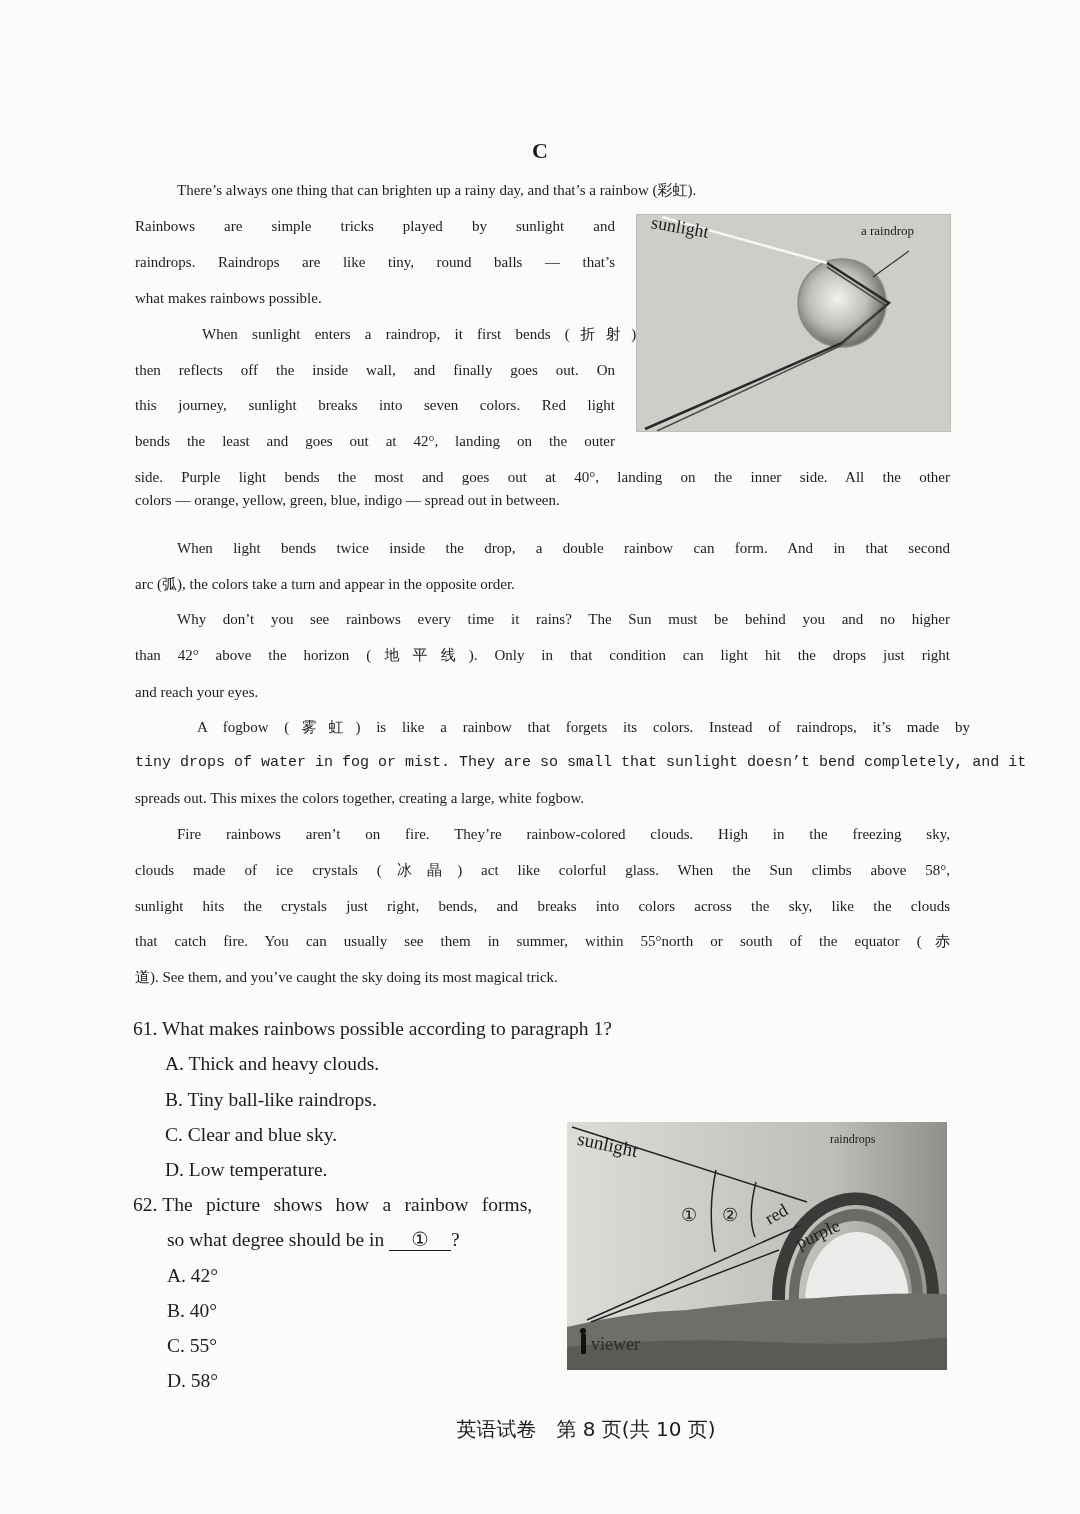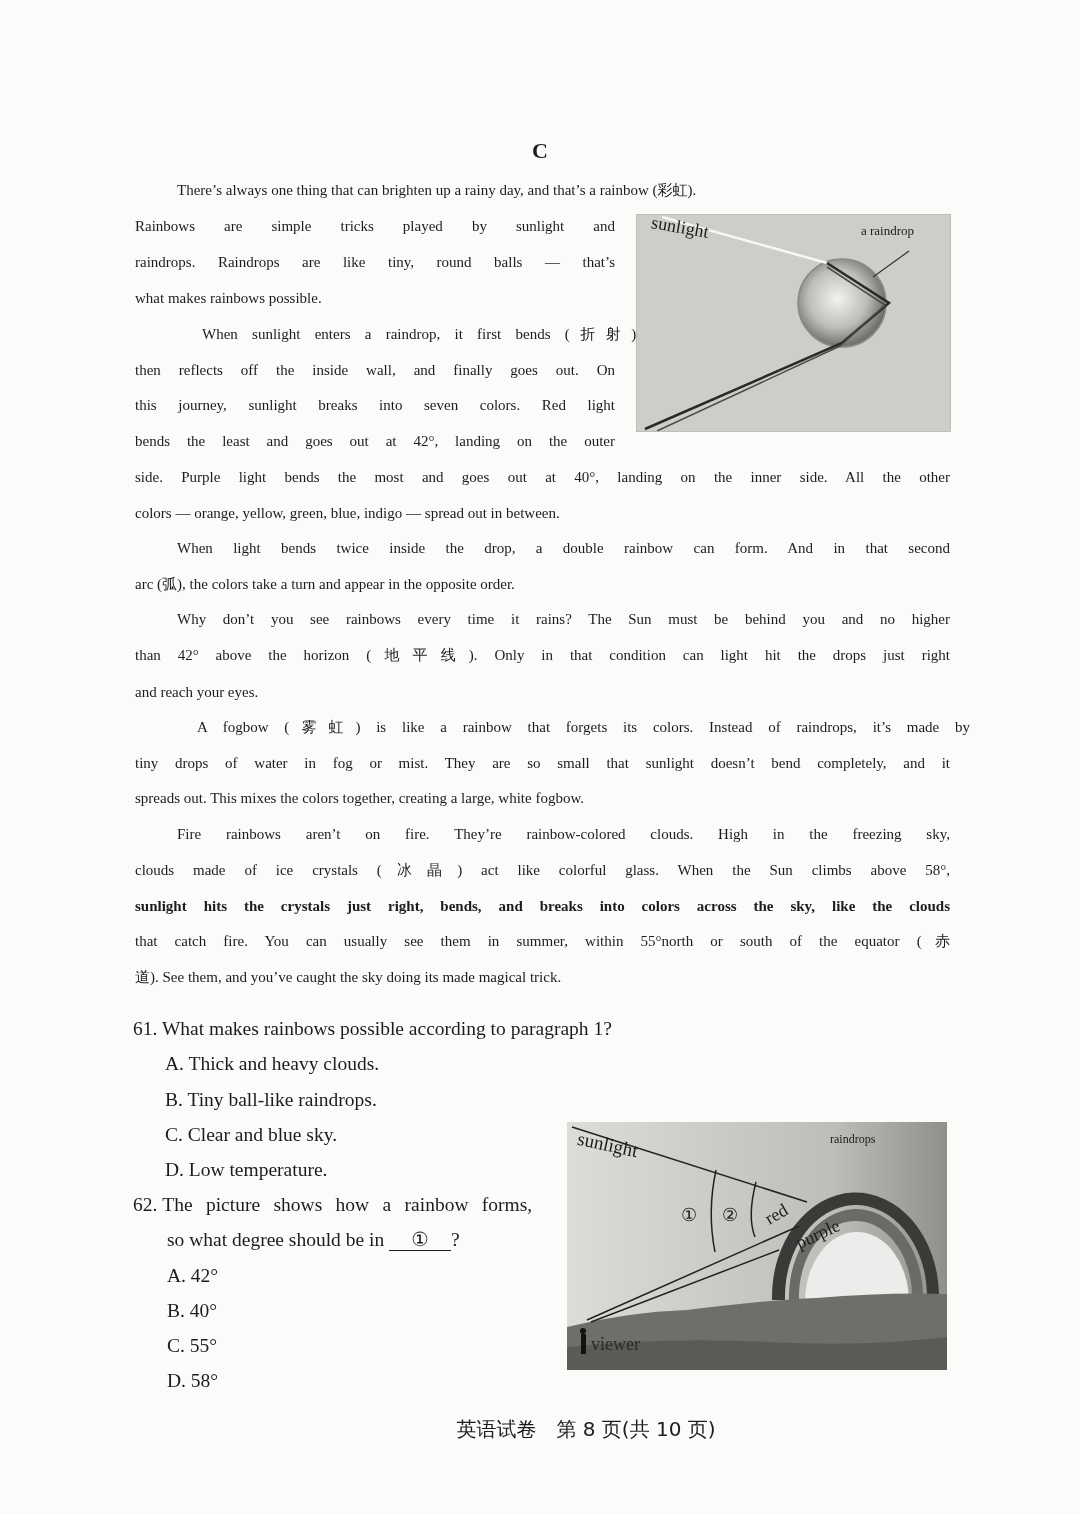--- a/index.html
+++ b/index.html
@@ -28,38 +28,38 @@
 <div class="line ind" style="top:178px;">There’s always one thing that can brighten up a rainy day, and that’s a rainbow (彩虹).</div>
 <div class="line justL" style="top:214px;">Rainbows are simple tricks played by sunlight and</div>
 <div class="line justL" style="top:250px;">raindrops. Raindrops are like tiny, round balls — that’s</div>
 <div class="line" style="top:286px;">what makes rainbows possible.</div>
 
 <div class="line ind" style="top:322px;width:438px;text-align:justify;text-align-last:justify;margin-left:25px;">When sunlight enters a raindrop, it first bends (折射),</div>
 <div class="line justL" style="top:358px;">then reflects off the inside wall, and finally goes out. On</div>
 <div class="line justL" style="top:393px;">this journey, sunlight breaks into seven colors. Red light</div>
 <div class="line justL" style="top:429px;">bends the least and goes out at 42°, landing on the outer</div>
 <div class="line just" style="top:465px;">side. Purple light bends the most and goes out at 40°, landing on the inner side. All the other</div>
-<div class="line" style="top:501px;">colors — orange, yellow, green, blue, indigo — spread out in between.</div>
+<div class="line" style="top:488px;">colors — orange, yellow, green, blue, indigo — spread out in between.</div>
 
 <div class="line indj" style="top:536px;">When light bends twice inside the drop, a double rainbow can form. And in that second</div>
 <div class="line" style="top:572px;">arc (弧), the colors take a turn and appear in the opposite order.</div>
 
 <div class="line indj" style="top:607px;">Why don’t you see rainbows every time it rains? The Sun must be behind you and no higher</div>
 <div class="line just" style="top:643px;">than 42° above the horizon (地平线). Only in that condition can light hit the drops just right</div>
 <div class="line" style="top:680px;">and reach your eyes.</div>
 
 <div class="line indj" style="top:715px;margin-left:20px;">A fogbow (雾虹) is like a rainbow that forgets its colors. Instead of raindrops, it’s made by</div>
-<div class="line just" style="top:751px;">tiny drops of water in fog or mist. They are so small that sunlight doesn’t bend completely, and it</div>
+<div class="line just" style="top:751px;font-family:Liberation Mono, monospace;">tiny drops of water in fog or mist. They are so small that sunlight doesn’t bend completely, and it</div>
 <div class="line" style="top:786px;">spreads out. This mixes the colors together, creating a large, white fogbow.</div>
 
 <div class="line indj" style="top:822px;">Fire rainbows aren’t on fire. They’re rainbow-colored clouds. High in the freezing sky,</div>
 <div class="line just" style="top:858px;">clouds made of ice crystals (冰晶) act like colorful glass. When the Sun climbs above 58°,</div>
-<div class="line just" style="top:894px;font-weight:bold;">sunlight hits the crystals just right, bends, and breaks into colors across the sky, like the clouds</div>
+<div class="line just" style="top:894px;">sunlight hits the crystals just right, bends, and breaks into colors across the sky, like the clouds</div>
 <div class="line just" style="top:929px;">that catch fire. You can usually see them in summer, within 55°north or south of the equator (赤</div>
-<div class="line" style="top:965px;">道). See them, and you’ve caught the sky doing its made magical trick.</div>
+<div class="line" style="top:965px;">道). See them, and you’ve caught the sky doing its most magical trick.</div>
 
 <div class="abs fig1">
   <svg width="313" height="216" viewBox="0 0 313 216">
     <defs>
       <radialGradient id="dropg" cx="45%" cy="45%" r="55%">
         <stop offset="0%" stop-color="#f2f2f0"></stop>
         <stop offset="60%" stop-color="#bdbdb9"></stop>
         <stop offset="100%" stop-color="#6d6d6a"></stop>
       </radialGradient>
     </defs>

